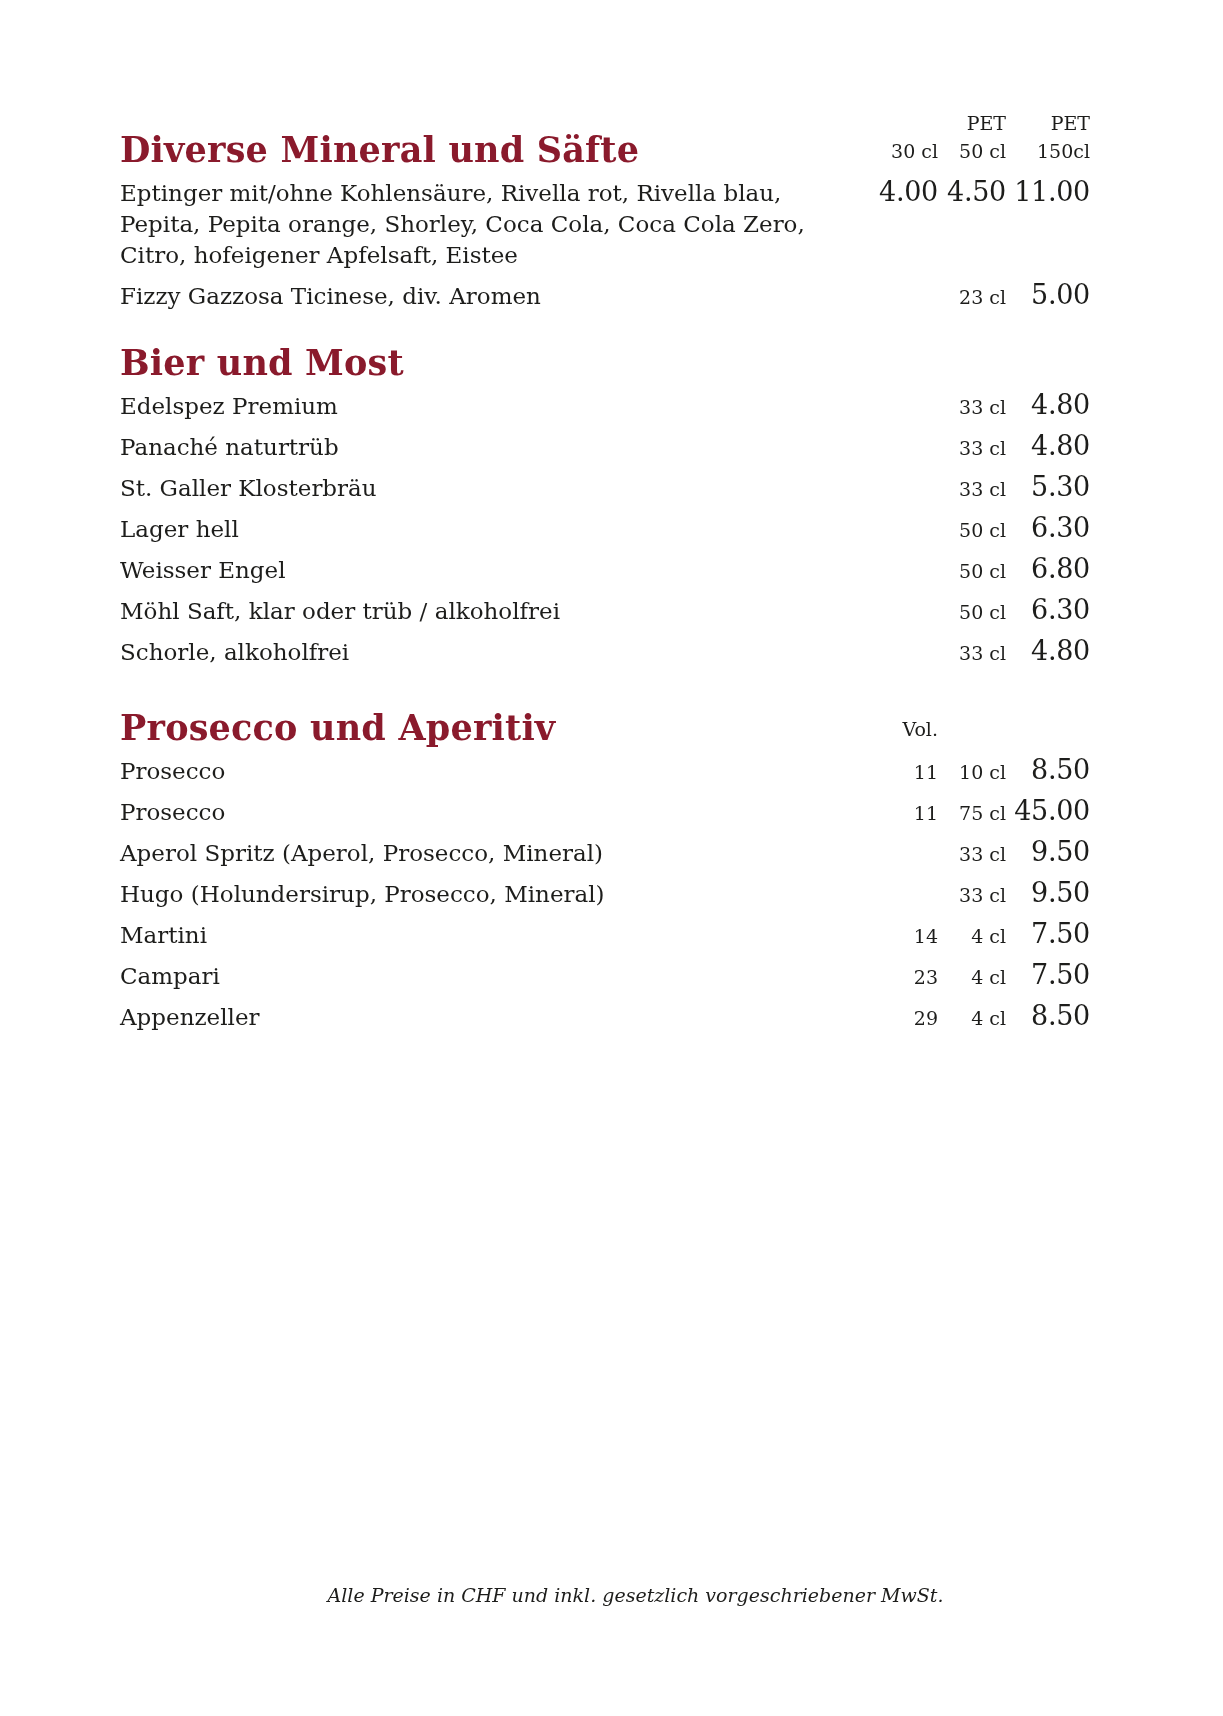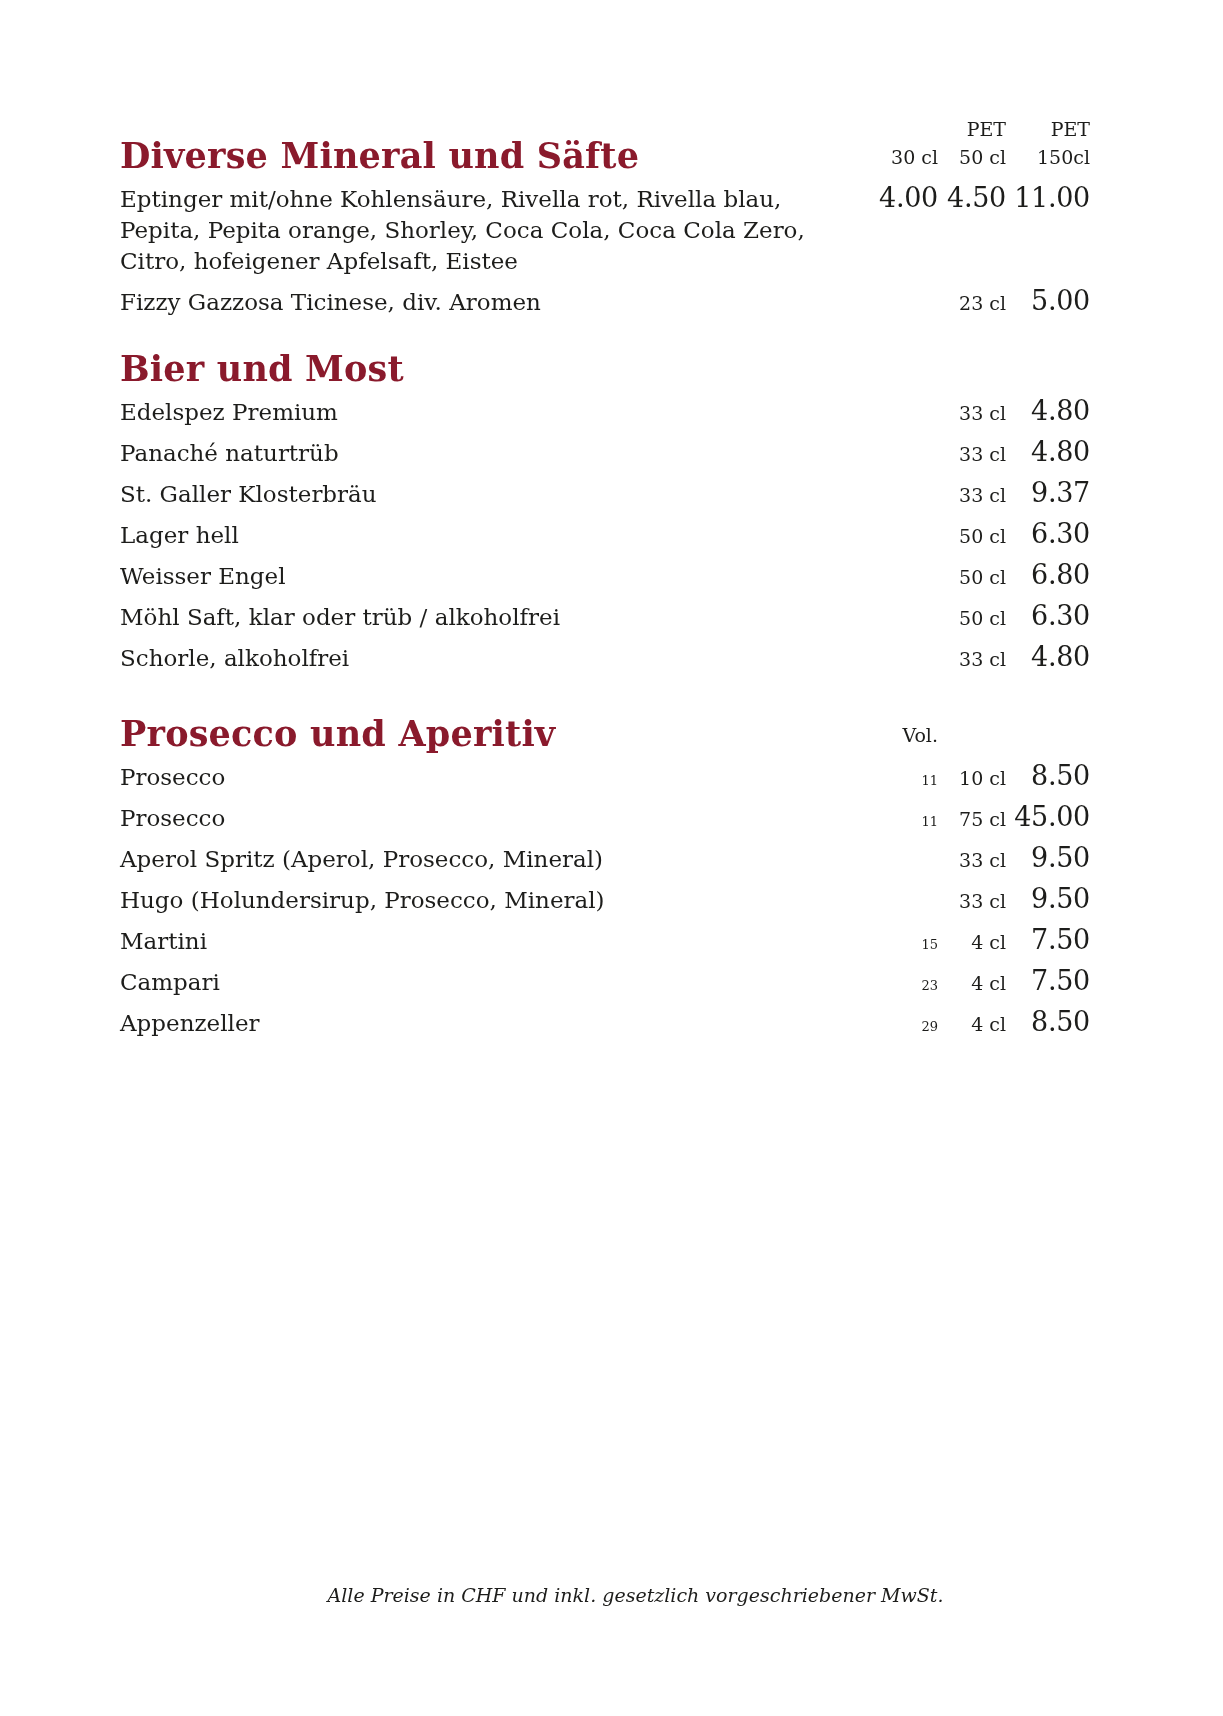--- a/index.html
+++ b/index.html
@@ -2,21 +2,21 @@
 <html style="--accent: #8a1a2c; --ink: #1d1d1b;"><head>
 <meta charset="utf-8">
 <style>
   * { margin:0; padding:0; box-sizing:border-box; }
   html, body { background:#ffffff; }
   body {
     width:1223px; height:1716px; position:relative; overflow:hidden;
     font-family:"DejaVu Serif", serif;
     color:var(--ink, #1d1d1b);
   }
-  .content { position:absolute; left:120px; top:100px; width:970px; }
+  .content { position:absolute; left:120px; top:94px; width:970px; }
   .menu-section + .menu-section { margin-top:32px; }
   .section-header {
     display:grid; grid-template-columns:1fr 66px 68px 84px;
     align-items:end; margin-bottom:8px;
   }
   .section-title {
     font-size:35px; font-weight:bold; line-height:1.06;
     color:var(--accent, #8a1a2c); letter-spacing:0.2px;
   }
   .hcell { text-align:right; font-size:19px; line-height:28px; }
@@ -24,21 +24,21 @@
   .hcell .hbot { white-space:nowrap; padding-bottom:3px; }
   .item {
     display:grid; grid-template-columns:1fr 66px 68px 84px;
     align-items:baseline; margin-bottom:8px;
   }
   .item .name { font-size:23px; line-height:31px; padding-right:10px; }
   .item .note { font-size:23px; line-height:31px; }
   .cell { text-align:right; white-space:nowrap; }
   .cell.price { font-size:27px; letter-spacing:-0.3px; }
   .cell.size  { font-size:19px; }
-  .cell.vol   { font-size:13px; }
+  .cell.vol   { font-size:19px; }
   .footer {
     position:absolute; left:0; right:0; top:1584px;
     text-align:center; font-style:italic; font-size:19px;margin-left:48px;
   }
 </style>
 </head>
 <body style="background: rgb(255, 255, 255);">
 
 <main class="content">
     <section class="menu-section">
@@ -105,21 +105,21 @@
         <div class="cell"></div>
         <div class="cell size">33 cl</div>
         <div class="cell price">4.80</div>
       </div>
       <div class="item">
         <div class="name">
           <div>St. Galler Klosterbräu</div>
         </div>
         <div class="cell"></div>
         <div class="cell size">33 cl</div>
-        <div class="cell price">9.37</div>
+        <div class="cell price">5.30</div>
       </div>
       <div class="item">
         <div class="name">
           <div>Lager hell</div>
         </div>
         <div class="cell"></div>
         <div class="cell size">50 cl</div>
         <div class="cell price">6.30</div>
       </div>
       <div class="item">
@@ -192,21 +192,21 @@
           <div>Hugo (Holundersirup, Prosecco, Mineral)</div>
         </div>
         <div class="cell"></div>
         <div class="cell size">33 cl</div>
         <div class="cell price">9.50</div>
       </div>
       <div class="item">
         <div class="name">
           <div>Martini</div>
         </div>
-        <div class="cell vol">15</div>
+        <div class="cell vol">14</div>
         <div class="cell size">4 cl</div>
         <div class="cell price">7.50</div>
       </div>
       <div class="item">
         <div class="name">
           <div>Campari</div>
         </div>
         <div class="cell vol">23</div>
         <div class="cell size">4 cl</div>
         <div class="cell price">7.50</div>

